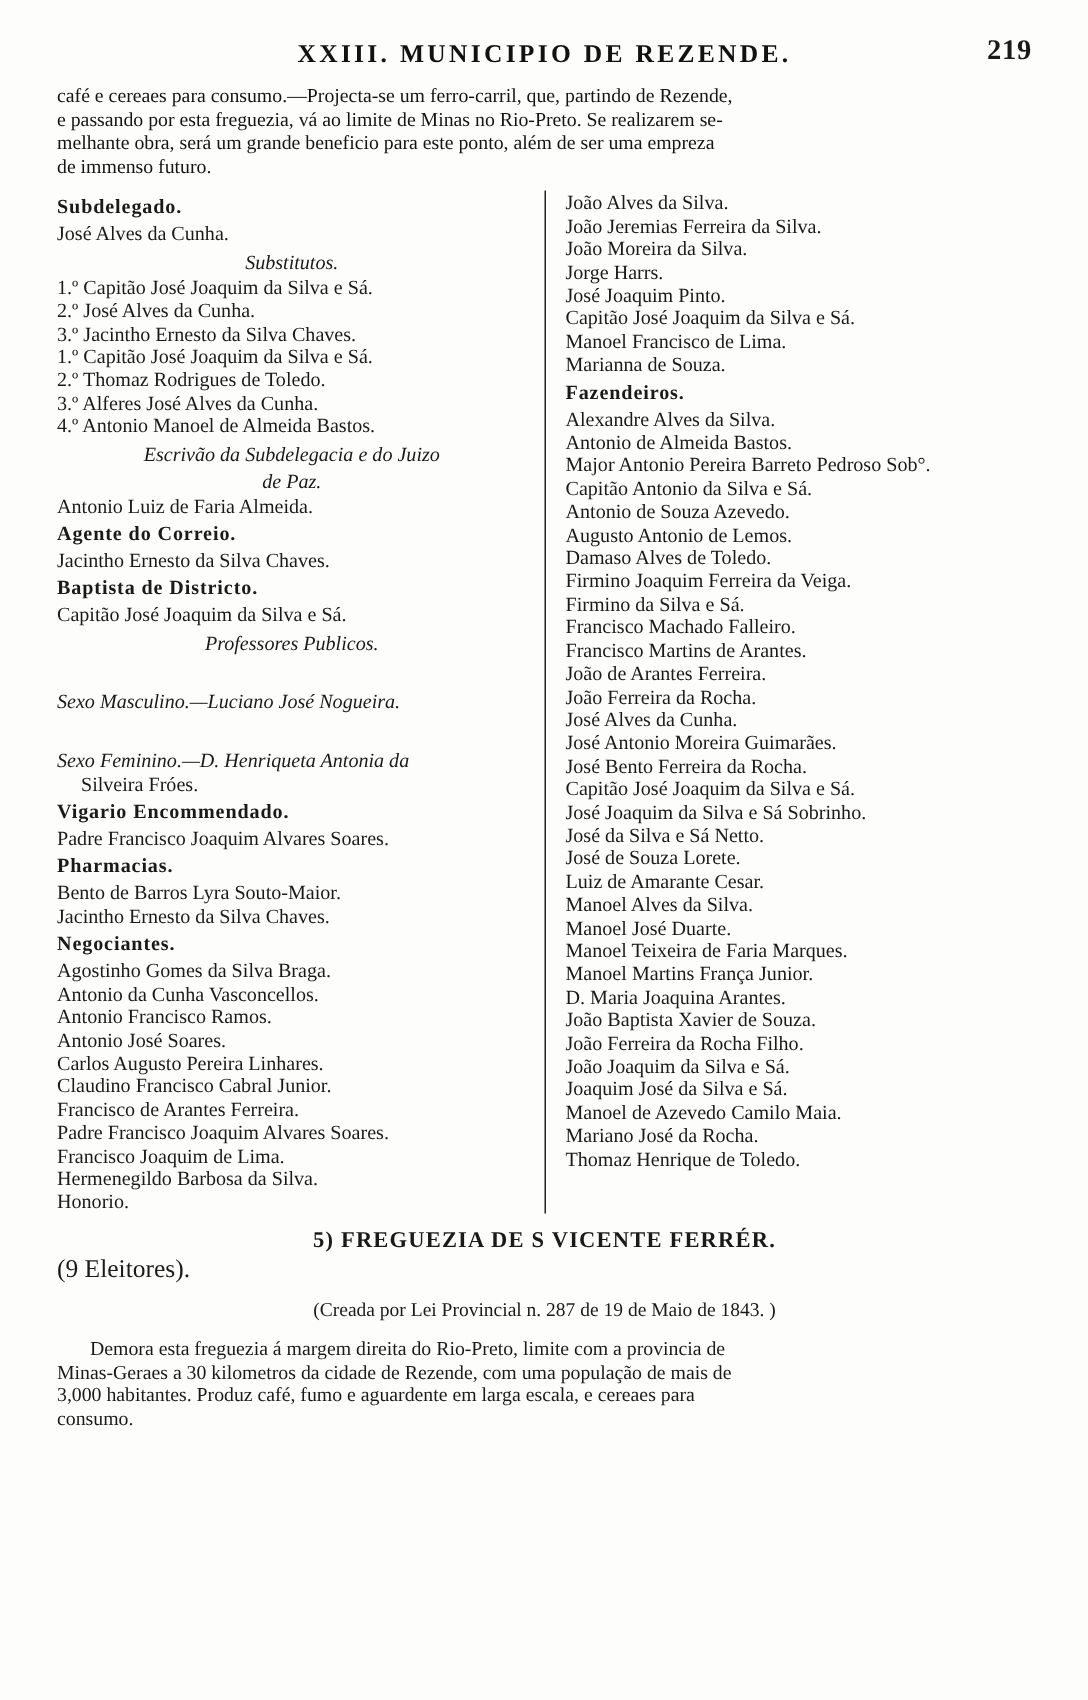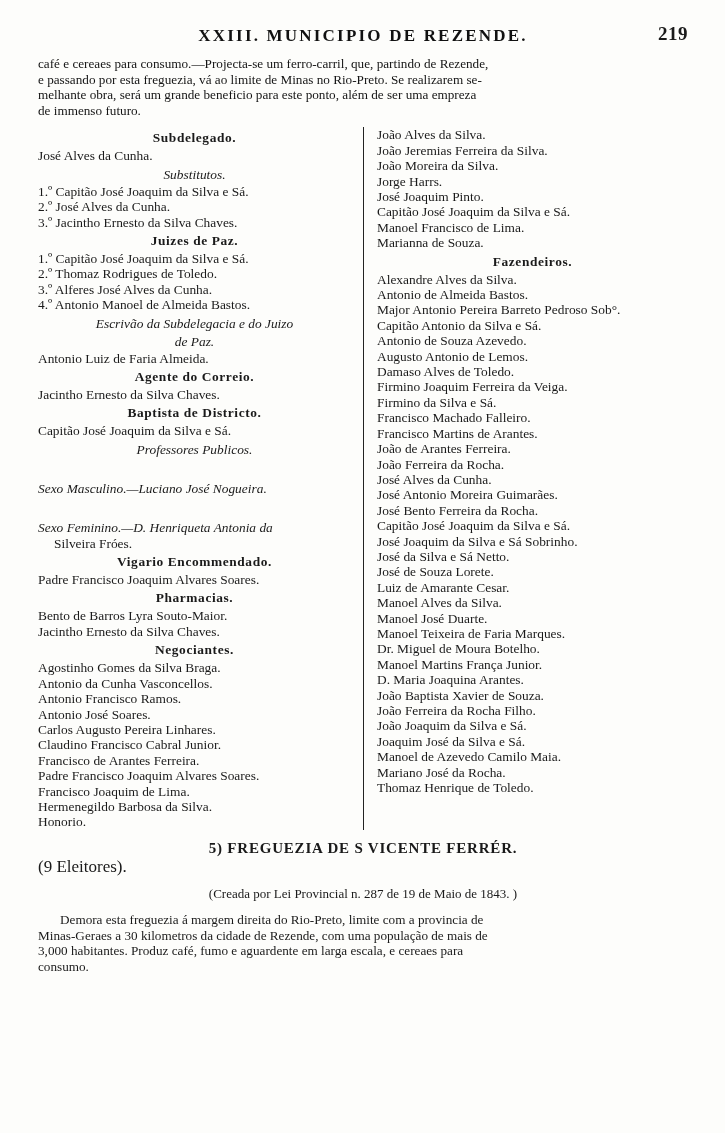--- a/index.html
+++ b/index.html
@@ -71,21 +71,21 @@
   .col-right { padding-left: 14px; }
   .rule {
     position: absolute;
     left: 50%;
     top: 0;
     bottom: 0;
     width: 1px;
     background: #222;
   }
   .sec-head {
-    text-align: center;
+    text-align: left;
     font-weight: bold;
     font-size: 13.4px;
     letter-spacing: 0.6px;
     margin: 3px 0 2px 0;
   }
   .sec-head-italic {
     text-align: center;
     font-style: italic;
     font-size: 13.4px;
     margin: 3px 0 2px 0;
@@ -143,21 +143,20 @@
 
     <div class="columns">
       <div class="rule"></div>
       <div class="col col-left" id="col-left">
           <div class="sec-head">Subdelegado.</div>
           <div class="entry">José Alves da Cunha.</div>
           <div class="sec-head-italic">Substitutos.</div>
           <div class="entry">1.º Capitão José Joaquim da Silva e Sá.</div>
           <div class="entry">2.º José Alves da Cunha.</div>
           <div class="entry">3.º Jacintho Ernesto da Silva Chaves.</div>
-          <div class="sec-head">Juizes de Paz.</div>
           <div class="entry">1.º Capitão José Joaquim da Silva e Sá.</div>
           <div class="entry">2.º Thomaz Rodrigues de Toledo.</div>
           <div class="entry">3.º Alferes José Alves da Cunha.</div>
           <div class="entry">4.º Antonio Manoel de Almeida Bastos.</div>
           <div class="sec-head-italic">Escrivão da Subdelegacia e do Juizo</div>
           <div class="sec-head-italic">de Paz.</div>
           <div class="entry">Antonio Luiz de Faria Almeida.</div>
           <div class="sec-head">Agente do Correio.</div>
           <div class="entry">Jacintho Ernesto da Silva Chaves.</div>
           <div class="sec-head">Baptista de Districto.</div>
@@ -211,21 +210,20 @@
           <div class="entry">José Antonio Moreira Guimarães.</div>
           <div class="entry">José Bento Ferreira da Rocha.</div>
           <div class="entry">Capitão José Joaquim da Silva e Sá.</div>
           <div class="entry">José Joaquim da Silva e Sá Sobrinho.</div>
           <div class="entry">José da Silva e Sá Netto.</div>
           <div class="entry">José de Souza Lorete.</div>
           <div class="entry">Luiz de Amarante Cesar.</div>
           <div class="entry">Manoel Alves da Silva.</div>
           <div class="entry">Manoel José Duarte.</div>
           <div class="entry">Manoel Teixeira de Faria Marques.</div>
-          <div class="entry">Dr. Miguel de Moura Botelho.</div>
           <div class="entry">Manoel Martins França Junior.</div>
           <div class="entry">D. Maria Joaquina Arantes.</div>
           <div class="entry">João Baptista Xavier de Souza.</div>
           <div class="entry">João Ferreira da Rocha Filho.</div>
           <div class="entry">João Joaquim da Silva e Sá.</div>
           <div class="entry">Joaquim José da Silva e Sá.</div>
           <div class="entry">Manoel de Azevedo Camilo Maia.</div>
           <div class="entry">Mariano José da Rocha.</div>
           <div class="entry">Thomaz Henrique de Toledo.</div>
         </div>

